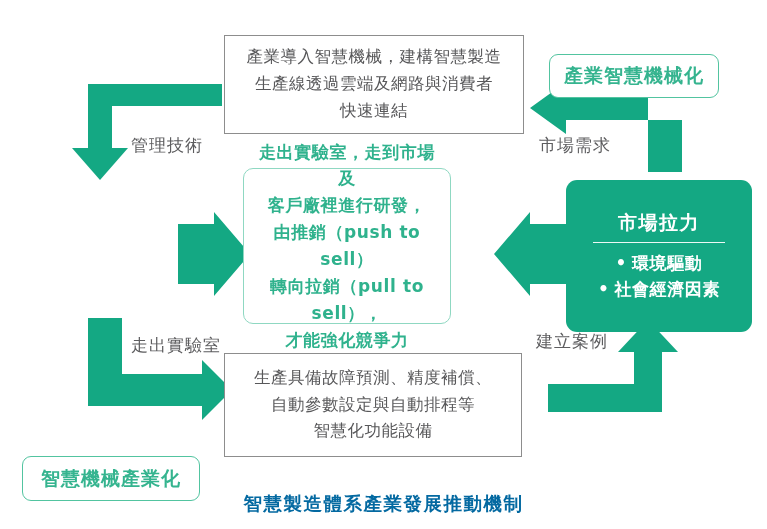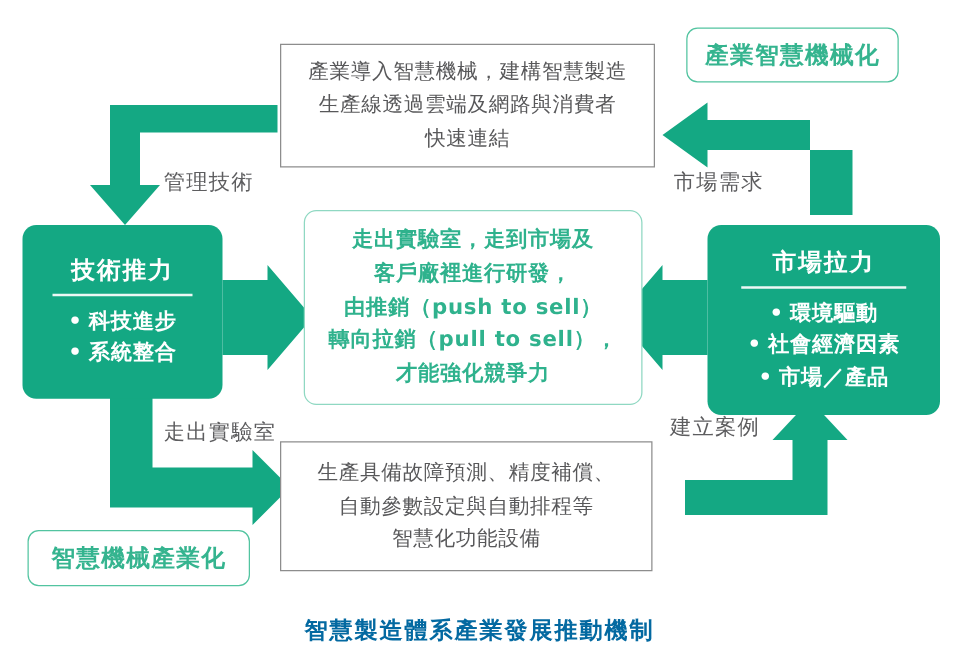--- a/index.html
+++ b/index.html
@@ -24,20 +24,21 @@
     border-radius: 9px;
     background: #ffffff;
     color: #35b48f;
     font-size: 19px;
     font-weight: 700;
     letter-spacing: 1px;
     display: flex;
     align-items: center;
     justify-content: center;
     text-align: center;
+    margin-top: 32px;
   }
 
   
   .plain-box {
     box-sizing: border-box;
     border: 1.3px solid #8d8d8d;
     background: #ffffff;
     color: #58585a;
     font-size: 16.5px;
     line-height: 1.62;
@@ -160,50 +161,41 @@
   <div class="abs tag-box" style="left:549px; top:22px; width:170px; height:44px;">
     <span>產業智慧機械化</span>
   </div>
 
   <div class="abs plain-box" style="left:224px; top:35px; width:300px; height:99px;">
     <span class="txt">產業導入智慧機械，建構智慧製造
 生產線透過雲端及網路與消費者
 快速連結</span>
   </div>
 
-  <div class="abs center-box" style="left:243px; top:168px; width:271px; height:156px;">
+  <div class="abs center-box" style="left:243px; top:168px; width:208px; height:156px;">
     <span class="txt">走出實驗室，走到市場及
 客戶廠裡進行研發，
 由推銷（push to sell）
 轉向拉銷（pull to sell），
 才能強化競爭力</span>
   </div>
 
   <div class="abs plain-box" style="left:224px; top:353px; width:298px; height:104px;">
     <span class="txt">生產具備故障預測、精度補償、
 自動參數設定與自動排程等
 智慧化功能設備</span>
   </div>
 
-  <div class="abs green-panel" style="left:18px; top:180px; width:160px; height:139px;">
-    <div class="gp-title">技術推力</div>
-    <div class="gp-rule"></div>
-    <ul class="gp-list">
-      <li>科技進步</li>
-      <li>系統整合</li>
-    </ul>
-  </div>
 
   <div class="abs green-panel" style="left:566px; top:180px; width:186px; height:152px;">
     <div class="gp-title">市場拉力</div>
     <div class="gp-rule"></div>
     <ul class="gp-list">
       <li>環境驅動</li>
       <li>社會經濟因素</li>
-      <li>市場／產品</li>
     </ul>
   </div>
 
   <div class="abs tag-box" style="left:22px; top:424px; width:178px; height:45px;">
     <span>智慧機械產業化</span>
   </div>
 
   <div class="abs conn-label" style="left:131px; top:134px;">
     <span>管理技術</span>
   </div>

